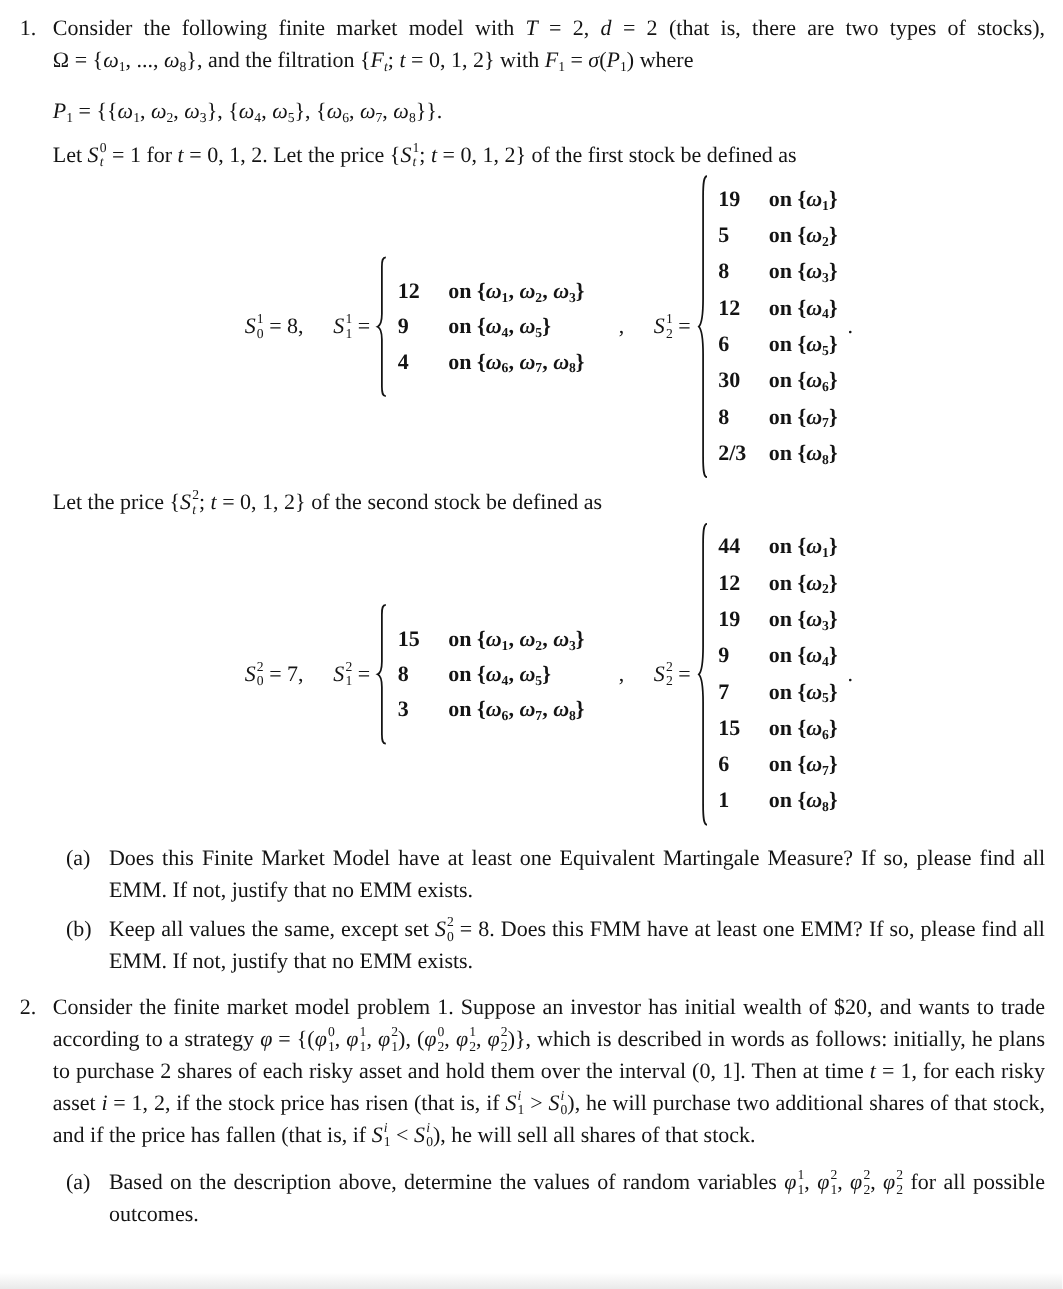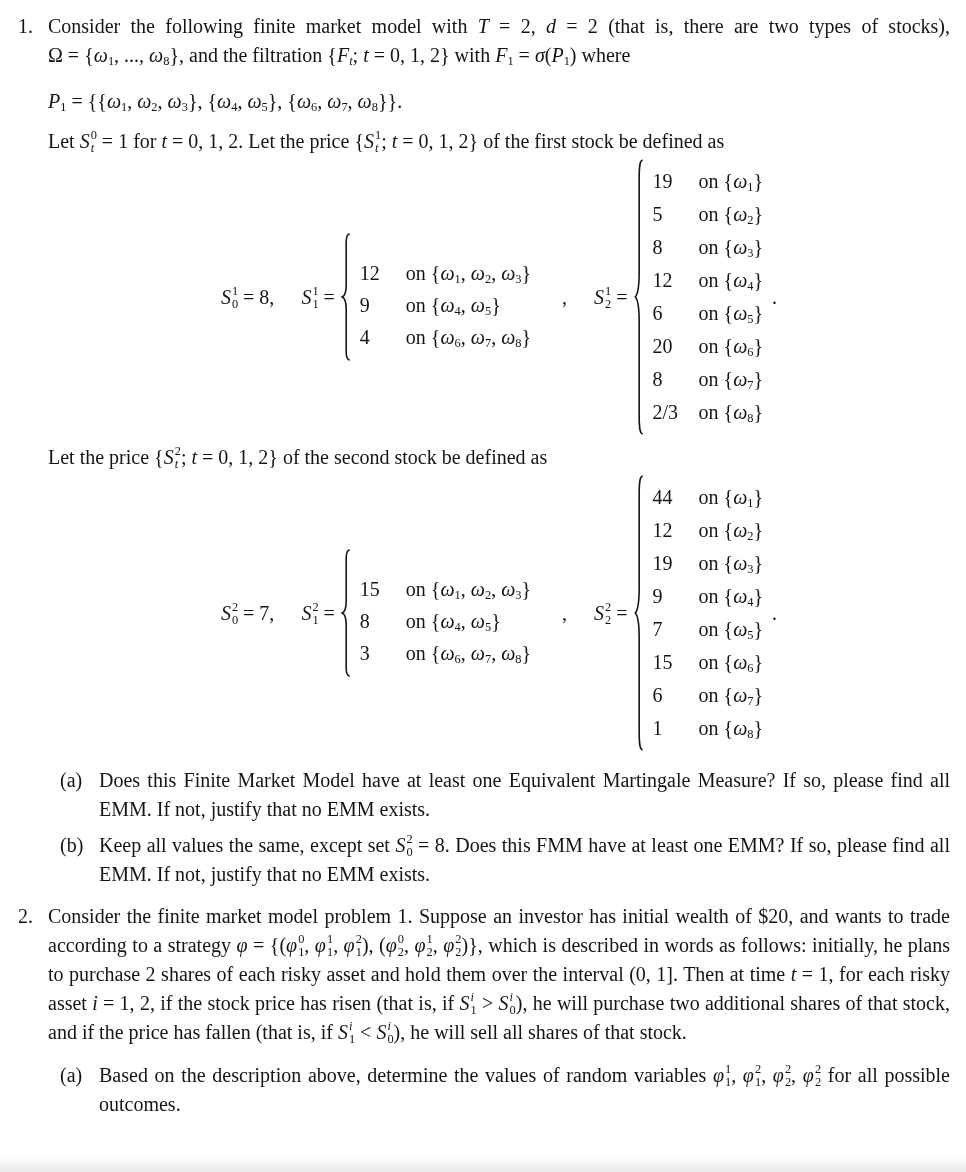--- a/index.html
+++ b/index.html
@@ -23,21 +23,21 @@
   }
   .ss .dn { margin-top:0.05em; }
   .eq-center { margin:17px 0 11px 0; }
   .display {
     display:flex; align-items:center; justify-content:center;
     margin:9px 0 14px 0;
   }
   .display .gap1 { width:27px; }
   .mid-comma { margin:0 27px 0 31px; }
   .mid-period { margin-left:9px; }
-  .cases { display:flex; align-items:flex-end; margin-left:5px; }
+  .cases { display:flex; align-items:center; margin-left:5px;font-weight:bold; }
   .brace-svg { width:13px; align-self:stretch; margin:-9px 0; }
   .case-rows { display:flex; flex-direction:column; padding-left:7px; }
   .case-row { display:flex; align-items:center; height:32px; }
   .tall .case-row { height:33px; }
   .case-value { min-width:46px; padding-right:16px; }
   .parts { margin-top:21px; }
   .part { display:flex; margin-left:12px; margin-top:7px; }
   .part-label { flex:0 0 39px; }
   .part-text { flex:1; min-width:0; }
   .problem-2 { margin-top:13px; }
@@ -120,21 +120,21 @@
               </div>
               <div class="case-row">
                 <span class="case-value">12</span>
                 <span class="case-cond">on <span class="math">{<i>ω</i><sub class="m">4</sub>}</span></span>
               </div>
               <div class="case-row">
                 <span class="case-value">6</span>
                 <span class="case-cond">on <span class="math">{<i>ω</i><sub class="m">5</sub>}</span></span>
               </div>
               <div class="case-row">
-                <span class="case-value">20</span>
+                <span class="case-value">30</span>
                 <span class="case-cond">on <span class="math">{<i>ω</i><sub class="m">6</sub>}</span></span>
               </div>
               <div class="case-row">
                 <span class="case-value">8</span>
                 <span class="case-cond">on <span class="math">{<i>ω</i><sub class="m">7</sub>}</span></span>
               </div>
               <div class="case-row">
                 <span class="case-value">2/3</span>
                 <span class="case-cond">on <span class="math">{<i>ω</i><sub class="m">8</sub>}</span></span>
               </div>

